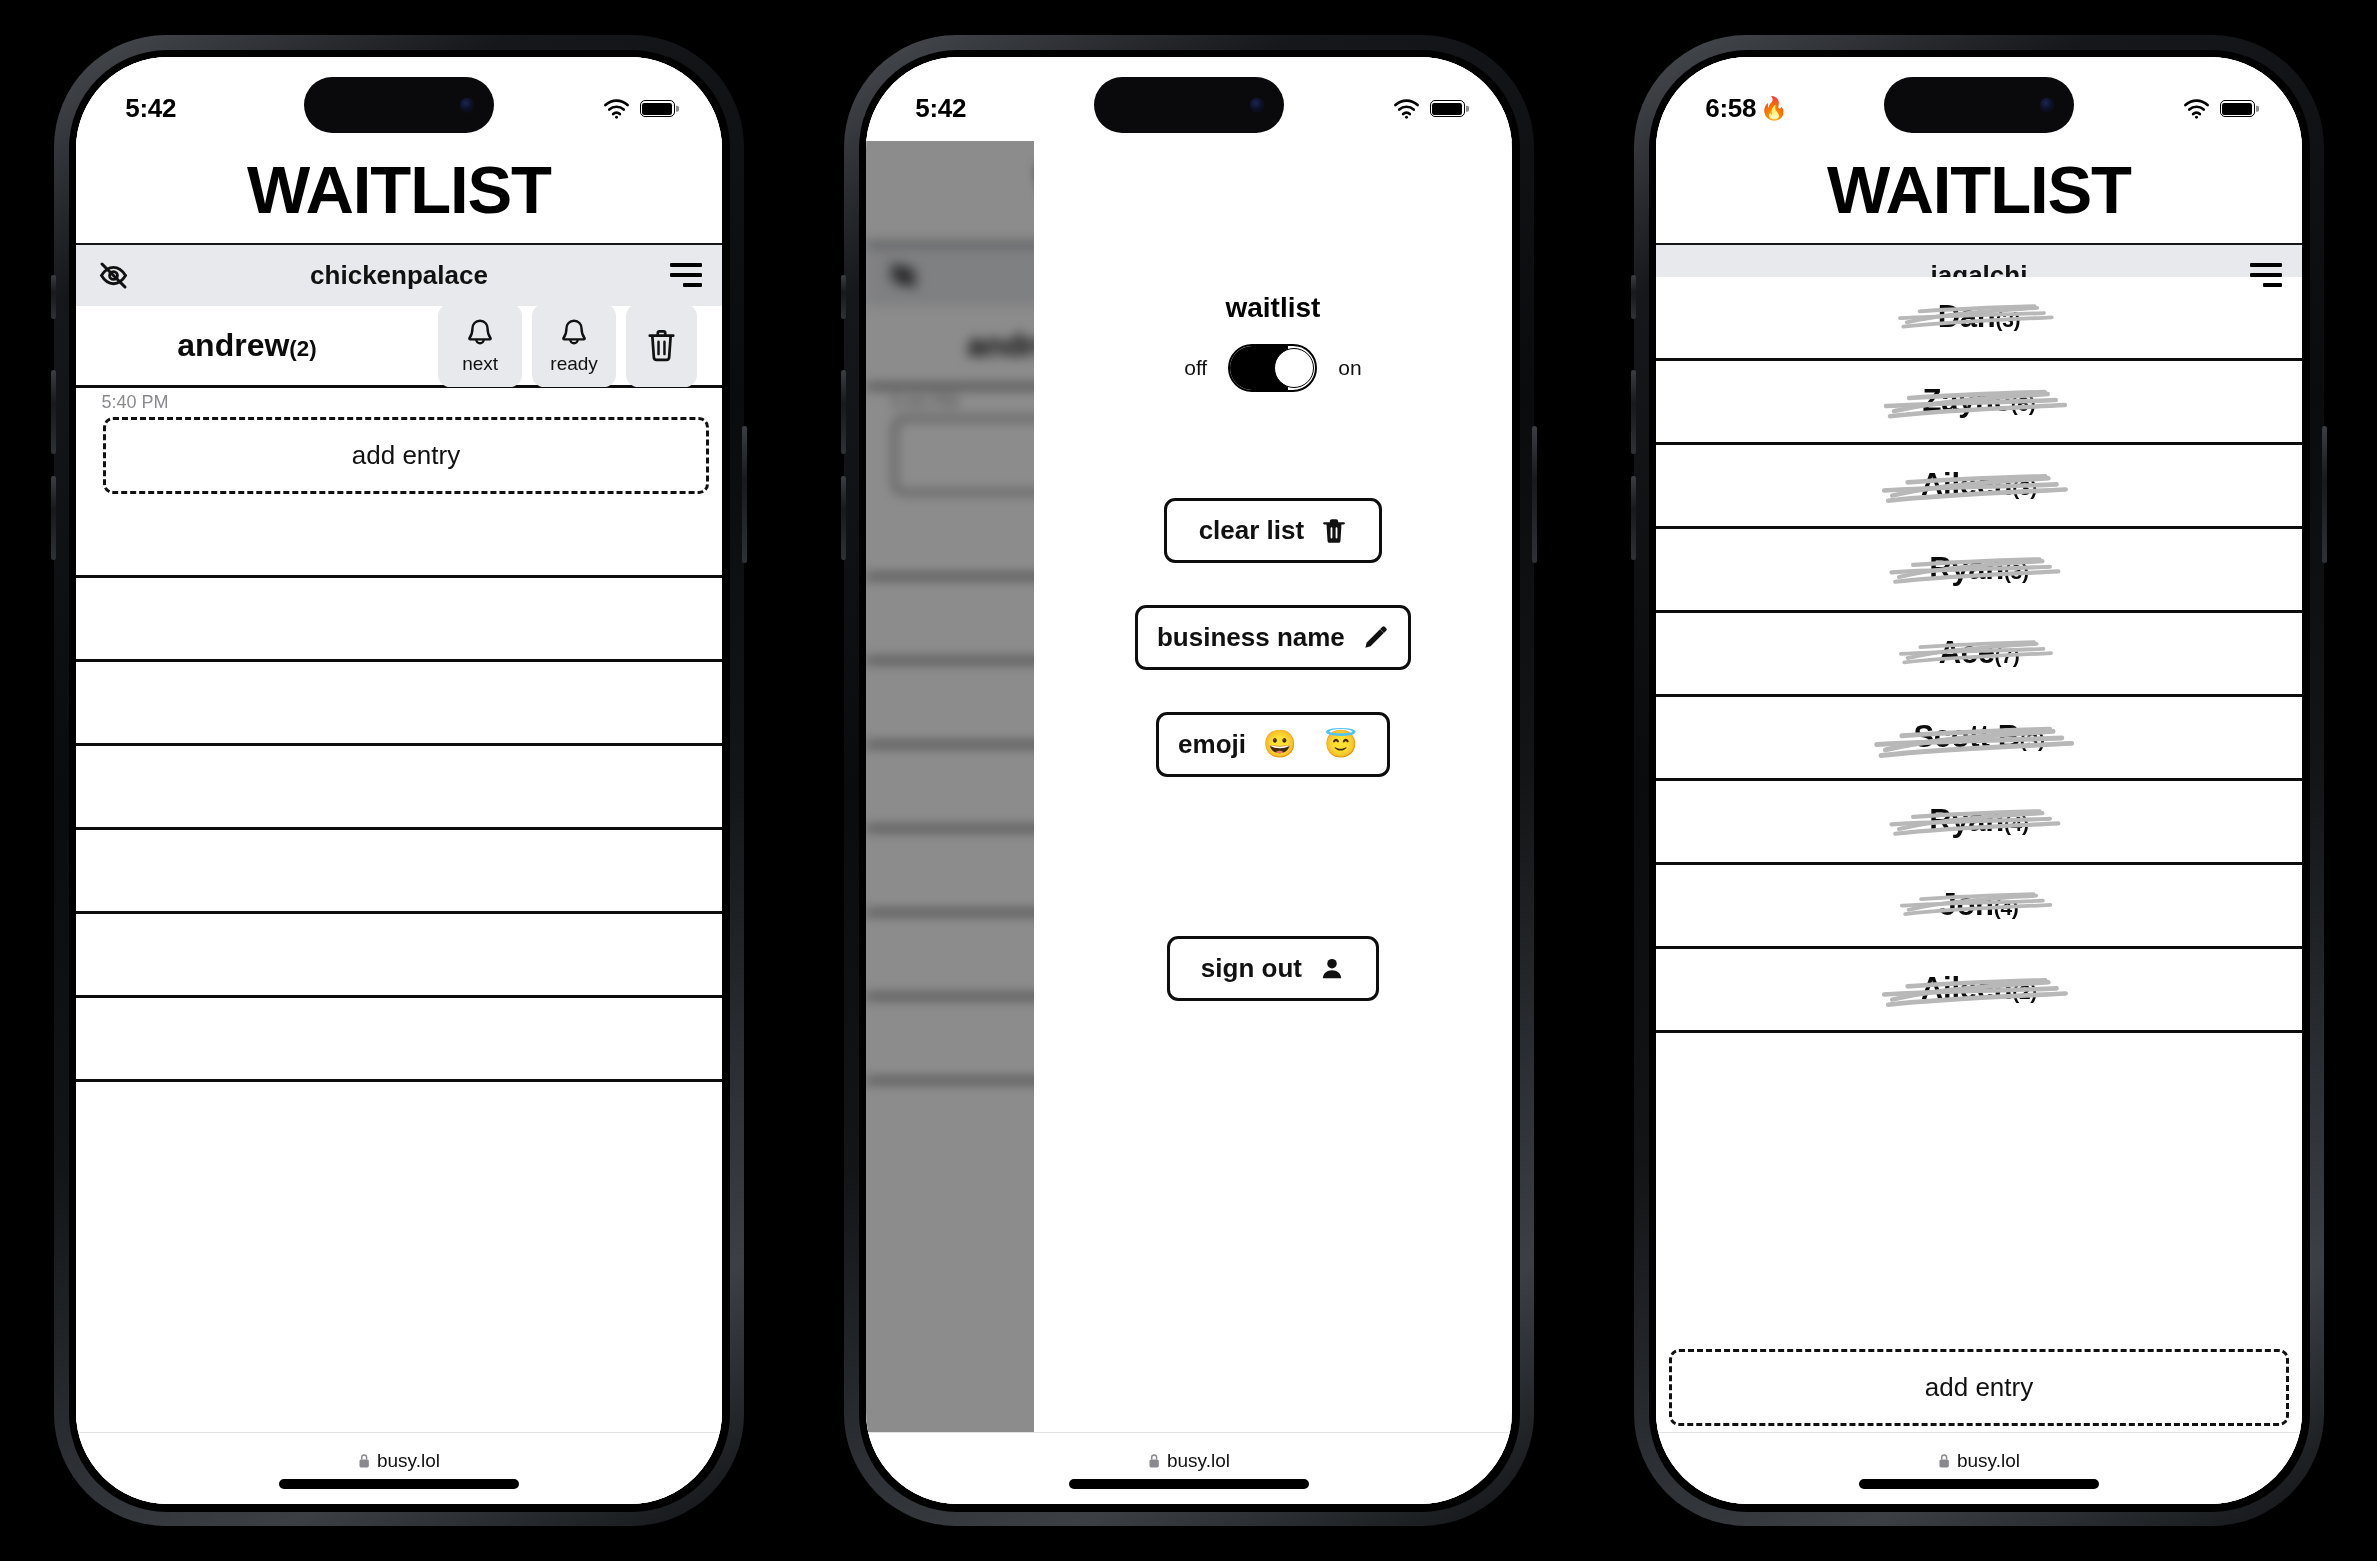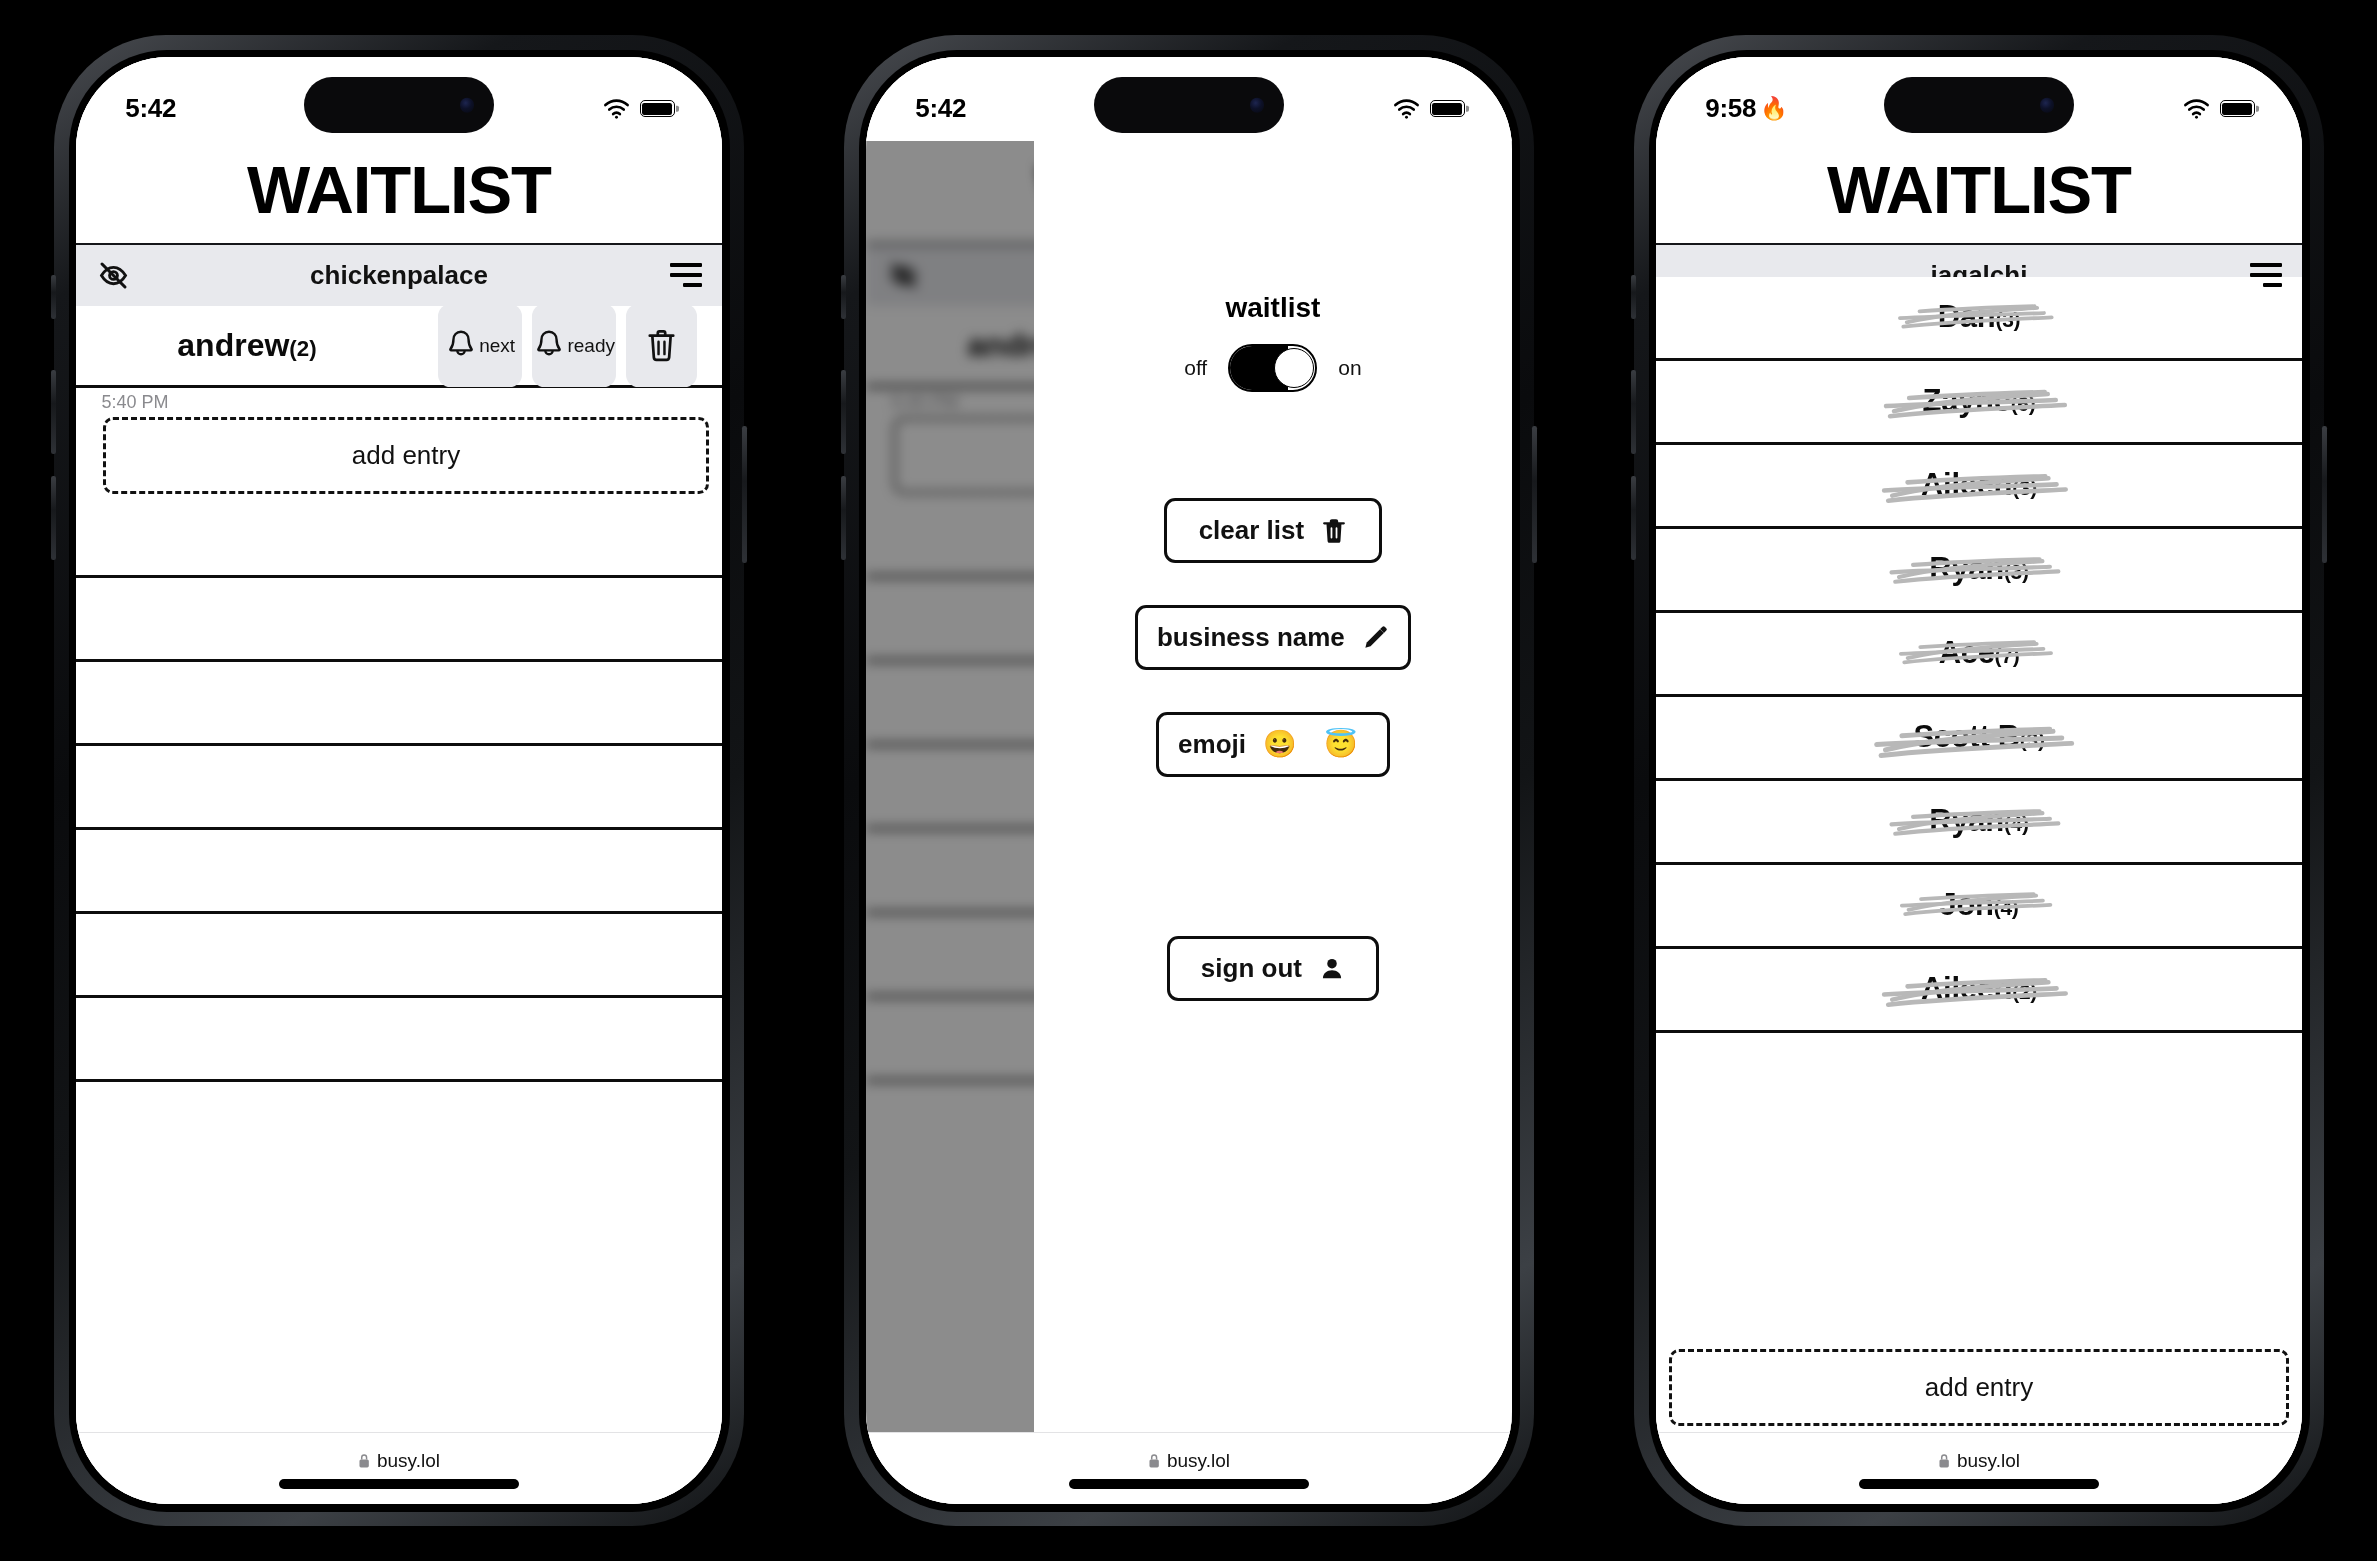--- a/index.html
+++ b/index.html
@@ -220,21 +220,21 @@
     font-size: 32px; font-weight: 800; color: #0b0b0b;
     padding-left: 101px; white-space: nowrap;
   }
   .p1-name .cnt { font-size: 22.3px; font-weight: 600; }
 
   .act-group { display: flex; align-items: flex-end; gap: 10px; }
   .act {
     background: #e8e9ed;
     border-radius: 12.3px;
     width: 84px; height: 83px;
-    display: flex; flex-direction: row; align-items: center; justify-content: center;
+    display: flex; flex-direction: column; align-items: center; justify-content: center;
     gap: 2.2px;
   }
   .act.sq { width: 71px; }
   .act-lbl { font-size: 19px; color: #111; line-height: 1; }
   .bell-ic { width: 32px; height: 35px; }
   .trash-ic { width: 35px; height: 37px; }
 
   .time-note {
     font-size: 18px;
     color: #8a8a8e;
@@ -609,21 +609,21 @@
     <div class="btn-side volup"></div>
     <div class="btn-side voldn"></div>
     <div class="btn-side power"></div>
     <div class="bezel">
       <div class="screen">
         <div class="island"></div>
 
         <div class="app">
           <div class="statusbar">
             <div class="sb-time">
-              <span>9:58</span>
+              <span>6:58</span>
               <span class="sb-flame">🔥</span>
             </div>
             <div class="sb-right">
               <svg class="wifi-ic" viewBox="0 0 24 18">
                 <path d="M2 5.5C5 2.8 8.4 1.5 12 1.5s7 1.3 10 4" fill="none" stroke="#000" stroke-width="2.4" stroke-linecap="round"></path>
                 <path d="M5.5 9.5C7.3 7.9 9.6 7 12 7s4.7.9 6.5 2.5" fill="none" stroke="#000" stroke-width="2.4" stroke-linecap="round"></path>
                 <path d="M9 13.5c.9-.8 1.9-1.2 3-1.2s2.1.4 3 1.2" fill="none" stroke="#000" stroke-width="2.4" stroke-linecap="round"></path>
                 <circle cx="12" cy="16.4" r="1.3" fill="#000"></circle>
               </svg>
               <div class="batt">

